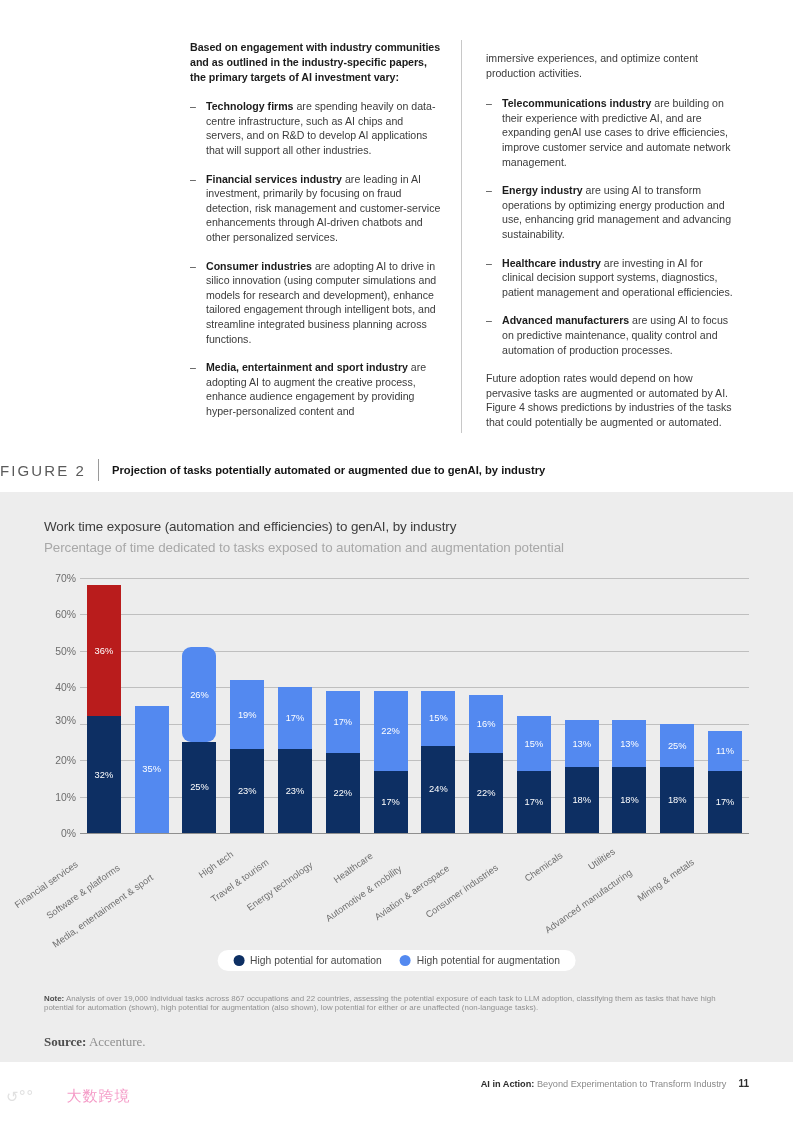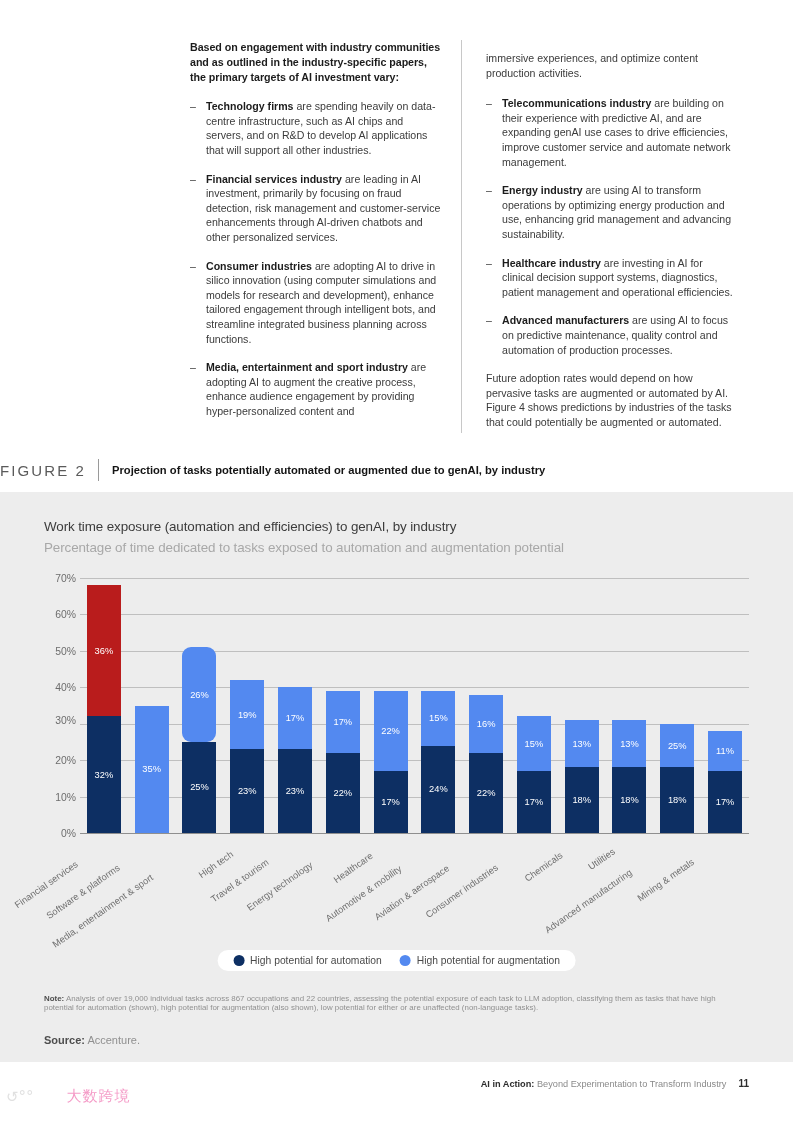--- a/index.html
+++ b/index.html
@@ -256,22 +256,23 @@
     width: 700px;
     font-size: 7.9px;
     line-height: 9px;
     color: #909090;
   }
   .note b { color: #4d4d4d; font-weight: bold; }
   .source {
     position: absolute;
     left: 44px;
     top: 542px;
-    font-size: 11px;
+    font-size: 13px;
     color: #909090;
+    font-family: Liberation Serif, serif;
   }
   .source b { color: #4d4d4d; font-weight: bold; }
 
   
   .footer {
     position: absolute;
     left: 0; top: 1062px;
     width: 793px; height: 59px;
     background: #ffffff;
   }

